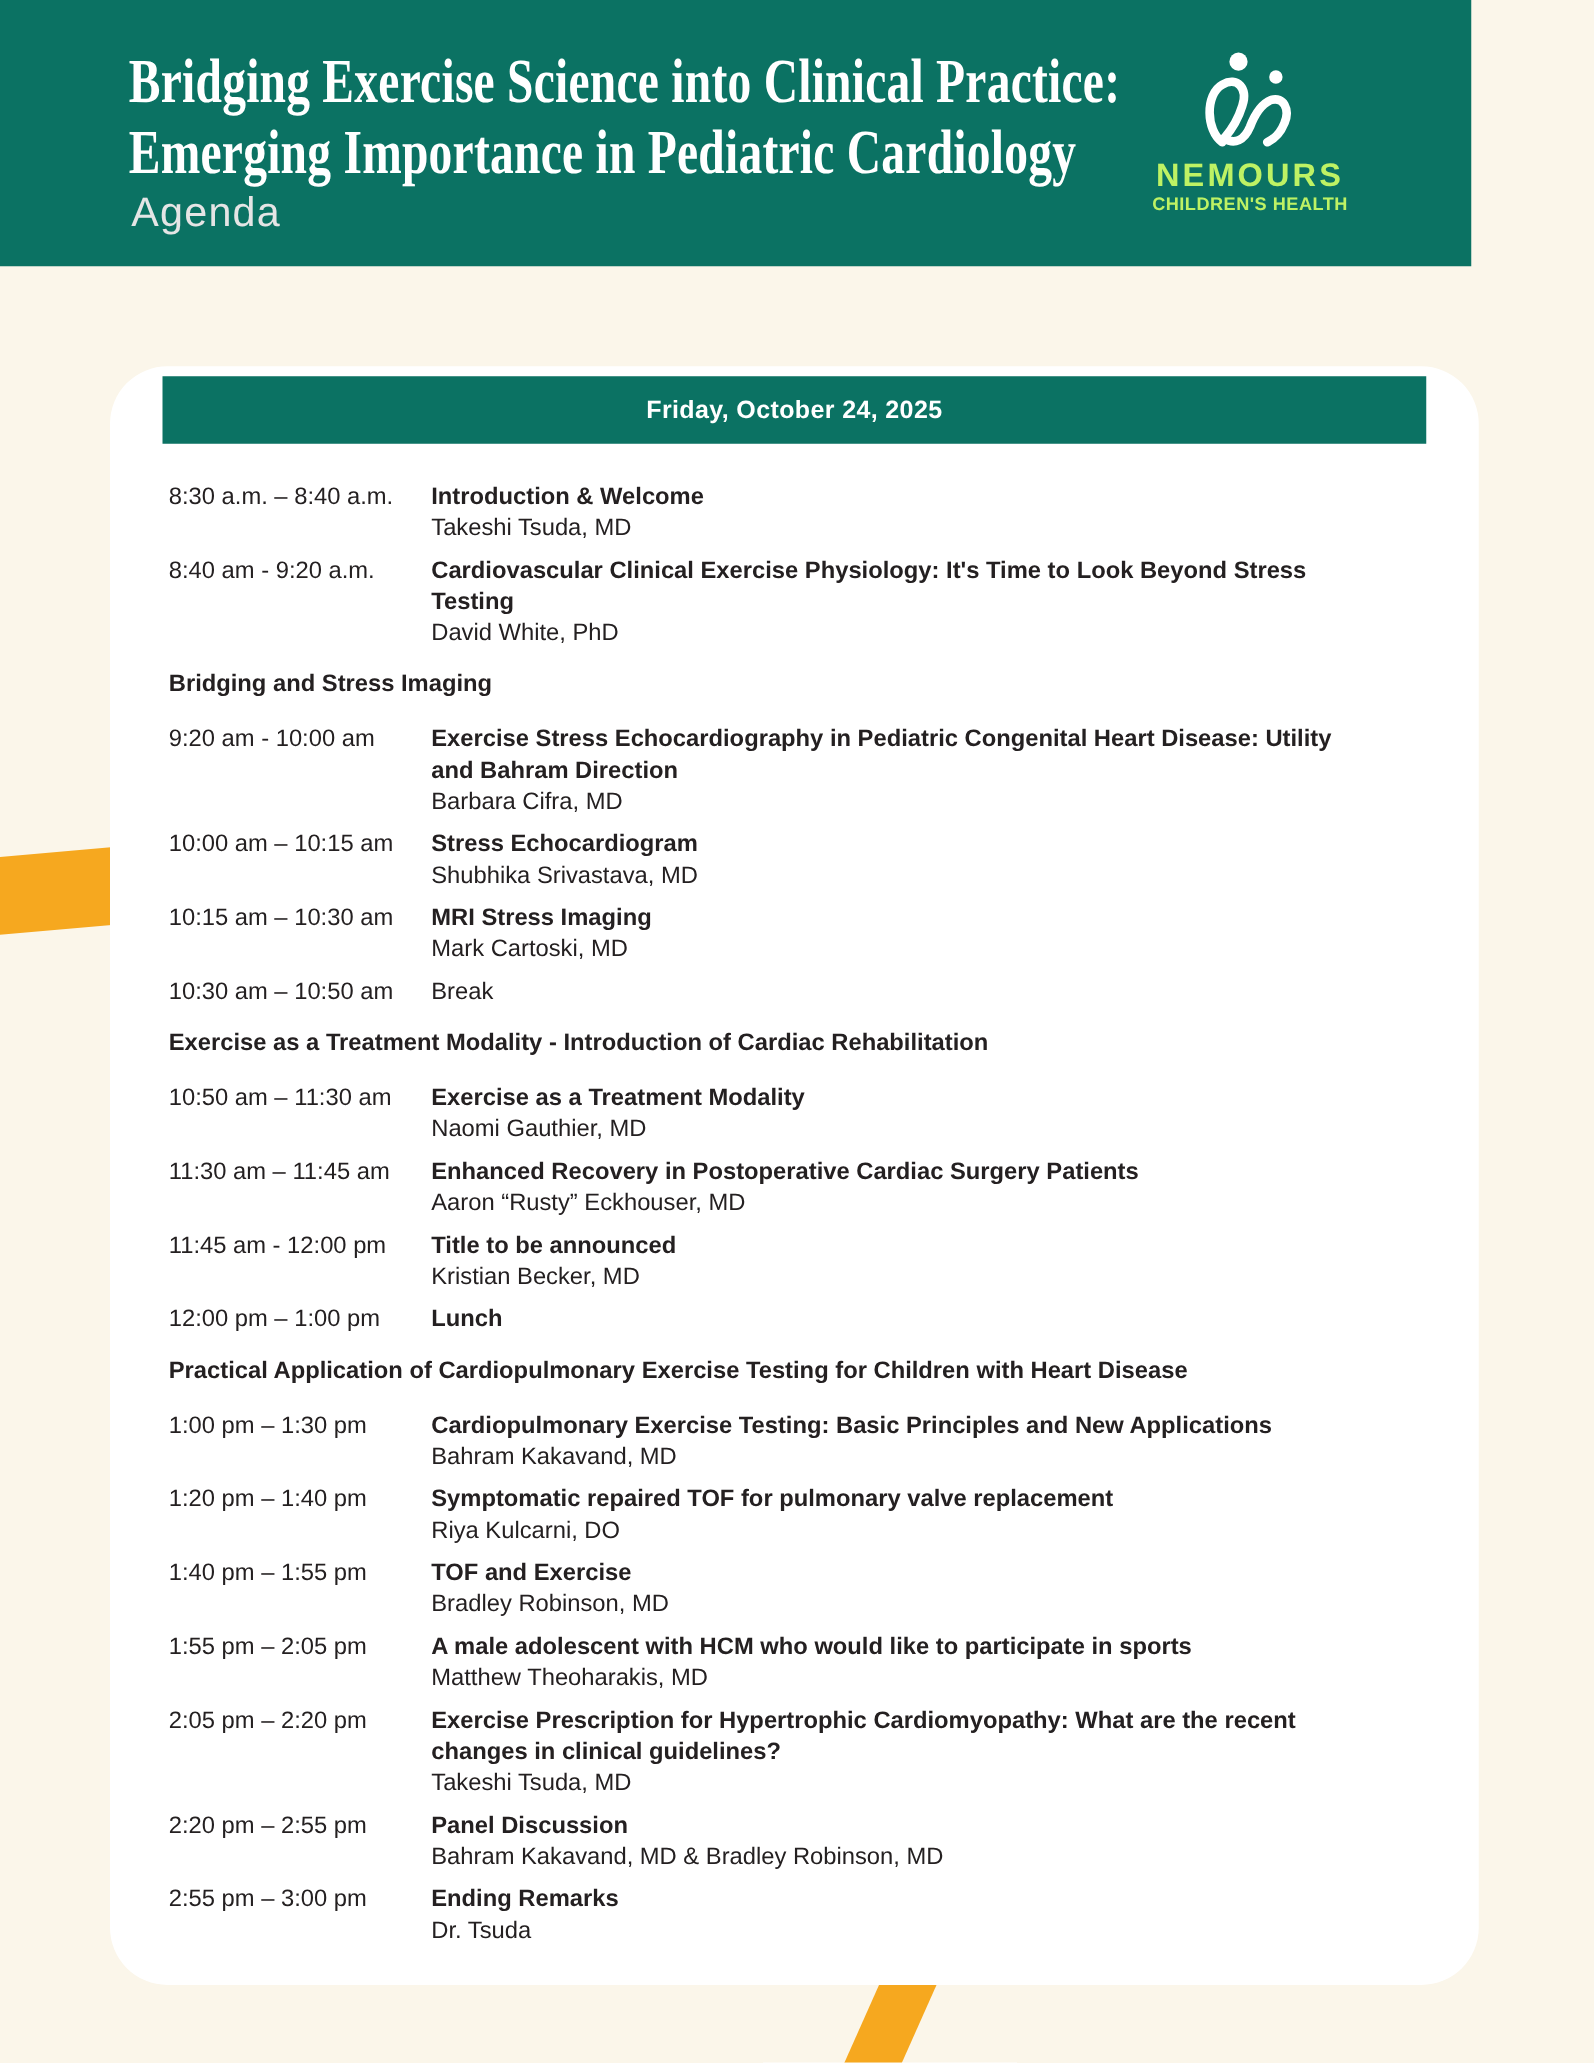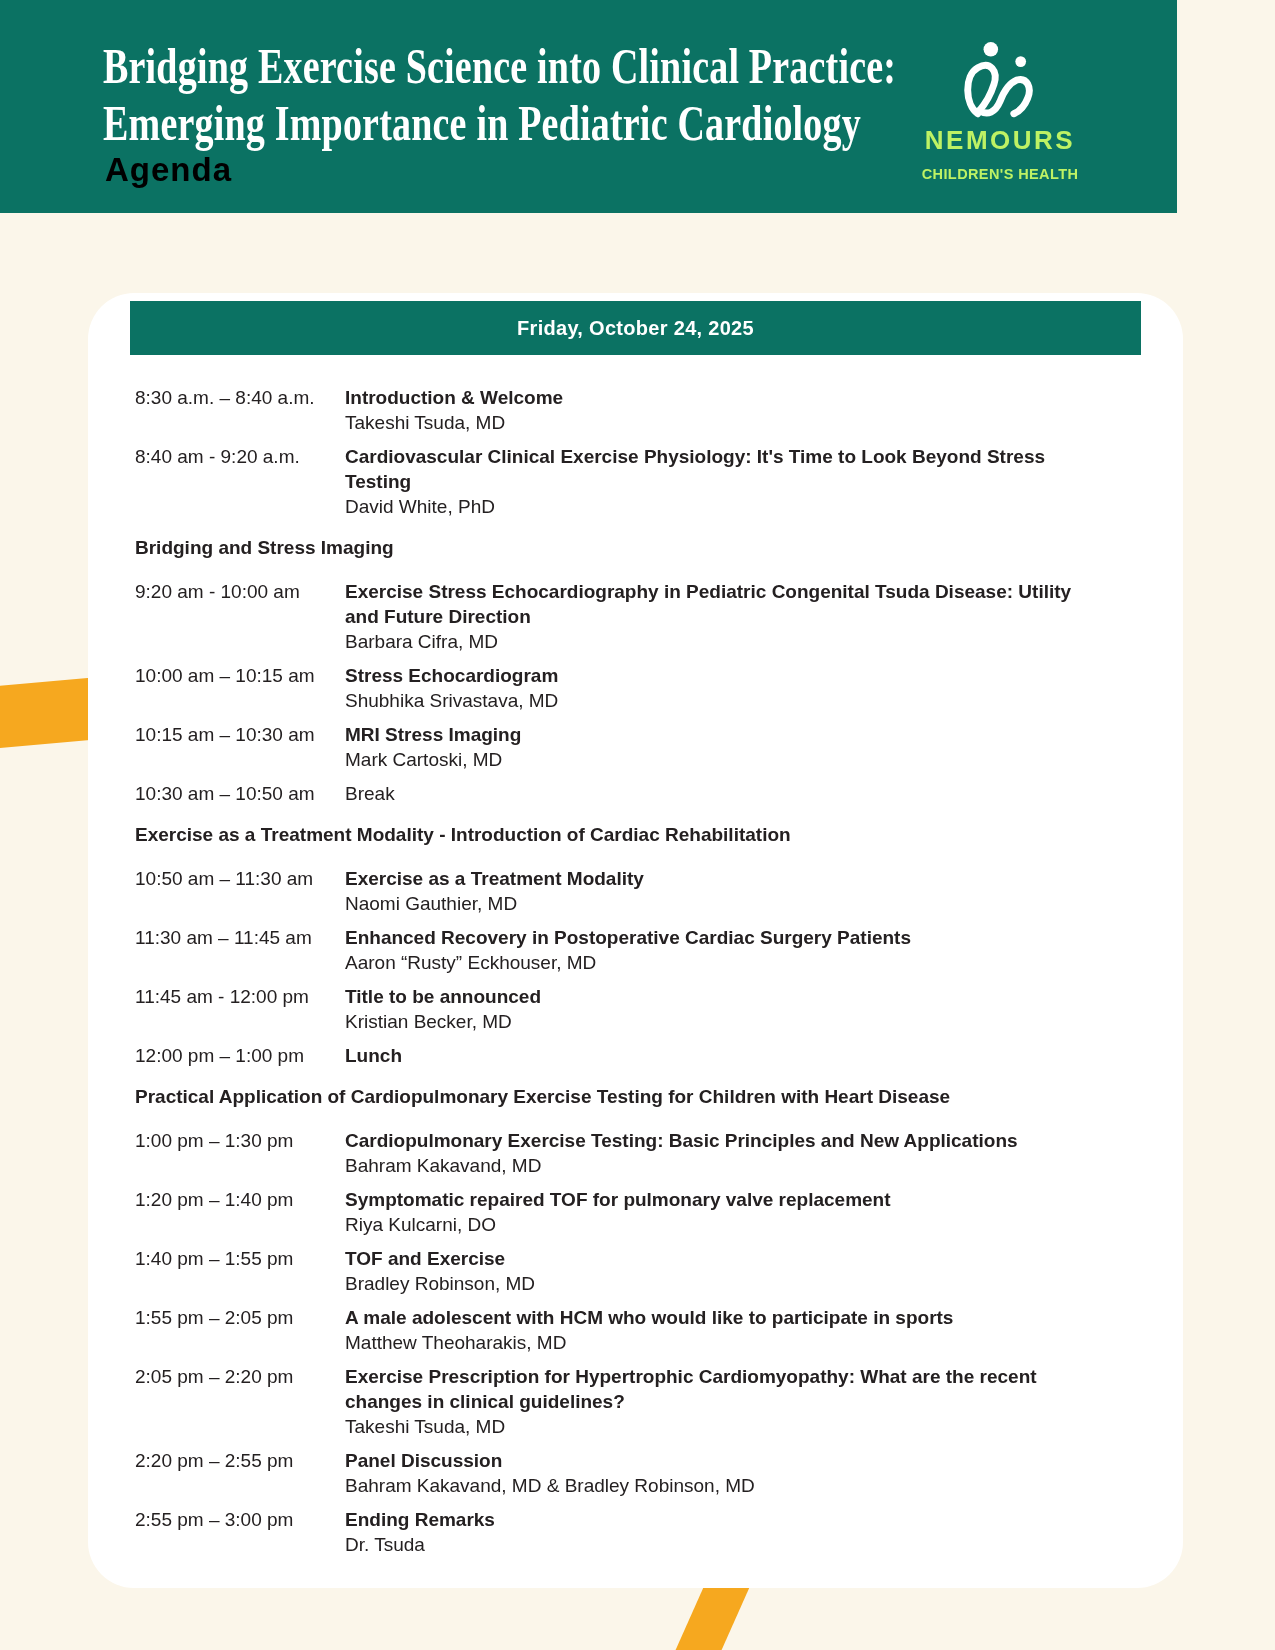--- a/index.html
+++ b/index.html
@@ -31,42 +31,42 @@
     color: #FFFFFF;
     transform: scaleY(1.32);
     transform-origin: left top;
     white-space: nowrap;
     letter-spacing: 0.2px;
   }
   .banner-subtitle {
     position: absolute;
     left: 105px; top: 151px;
     font-size: 33px;
-    font-weight: bold;
-    color: #000000;
+    font-weight: normal;
+    color: #e5e5e5;
     letter-spacing: 1px;
   }
 
   
   .logo {
     position: absolute;
     top: 40px; right: 92px;
     width: 170px;
     text-align: center;
     color: #bef264;
   }
   .logo svg { display: block; margin: 0 auto; }
   .logo-name {
     margin-top: 5px;
     font-size: 26px;
     font-weight: bold;
     letter-spacing: 2.5px;
   }
   .logo-tag {
-    margin-top: 10px;
+    margin-top: 0;
     font-size: 14.5px;
     font-weight: bold;
     letter-spacing: 0.4px;
   }
 
   
   .left-band {
     position: absolute;
     left: -10px; top: 682px;
     width: 106px; height: 62px;
@@ -166,21 +166,21 @@
         <div class="time">8:40 am - 9:20 a.m.</div>
         <div class="detail">
           <div class="title">Cardiovascular Clinical Exercise Physiology: It's Time to Look Beyond Stress Testing</div>
           <div class="speaker">David White, PhD</div>
         </div>
       </div>
       <div class="section-header">Bridging and Stress Imaging</div>
       <div class="row">
         <div class="time">9:20 am - 10:00 am</div>
         <div class="detail">
-          <div class="title">Exercise Stress Echocardiography in Pediatric Congenital Tsuda Disease: Utility and Future Direction</div>
+          <div class="title">Exercise Stress Echocardiography in Pediatric Congenital Heart Disease: Utility and Bahram Direction</div>
           <div class="speaker">Barbara Cifra, MD</div>
         </div>
       </div>
       <div class="row">
         <div class="time">10:00 am – 10:15 am</div>
         <div class="detail">
           <div class="title">Stress Echocardiogram</div>
           <div class="speaker">Shubhika Srivastava, MD</div>
         </div>
       </div>

